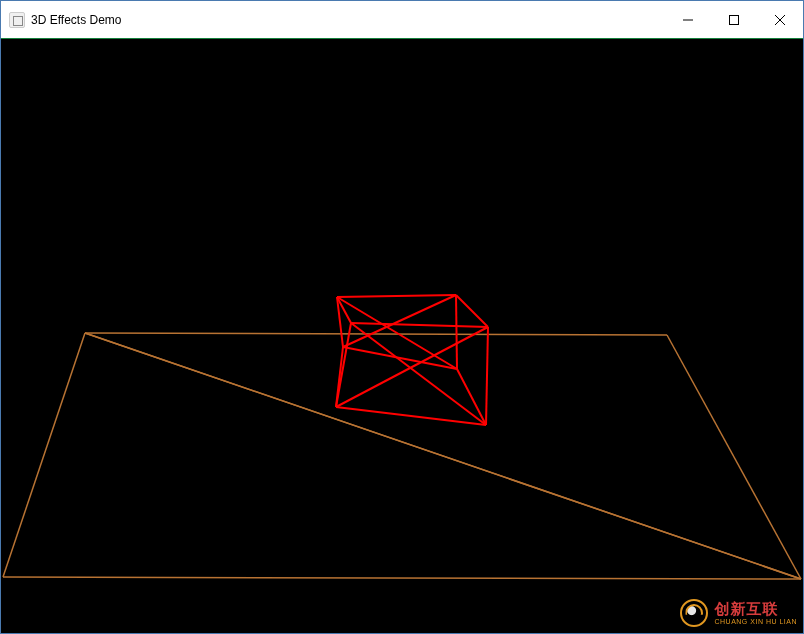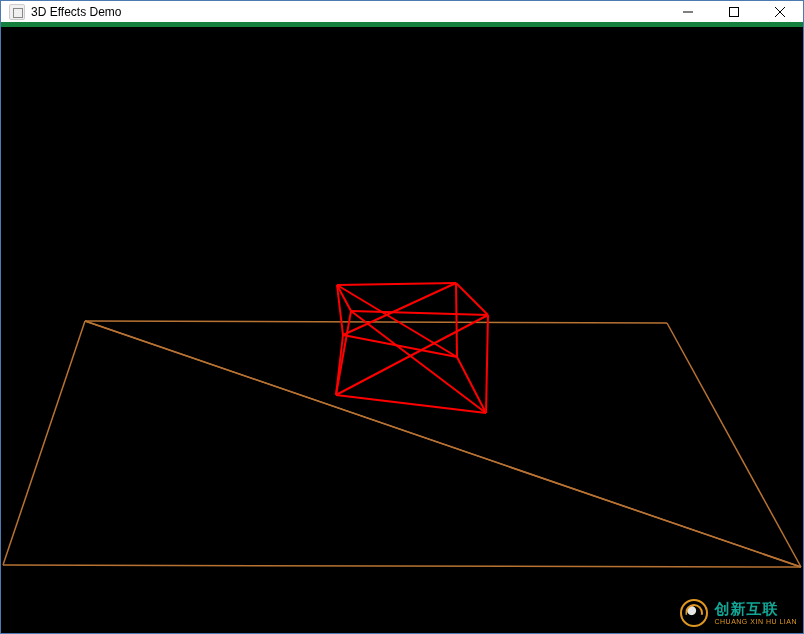--- a/index.html
+++ b/index.html
@@ -14,23 +14,23 @@
     }
     .window {
       width: 804px;
       height: 634px;
       border: 1px solid #4a7ab0;
       background: #fff;
       display: flex;
       flex-direction: column;
     }
     .titlebar {
-      height: 26px;
+      height: 38px;
       background: #ffffff;
-      border-bottom: 5px solid #15803d;
+      border-bottom: 1px solid #15803d;
       display: flex;
       align-items: center;
       padding-left: 8px;
     }
     .titlebar-icon {
       width: 16px;
       height: 16px;
       margin-right: 6px;
       display: inline-block;
       background: #f0f0f0;
@@ -97,21 +97,21 @@
       border:2px solid #f9a825;
       border-radius:50%;
       clip-path: polygon(0 0, 100% 0, 100% 60%, 0 60%);
     }
     .watermark-text {
       display: flex;
       flex-direction: column;
       line-height: 1;
     }
     .watermark-cn {
-      color: #14b8a6;
+      color: #ef4444;
       font-size: 15px;
       font-weight: 600;
       font-family: "Microsoft YaHei", sans-serif;
       letter-spacing: 1px;
     }
     .watermark-en {
       color: #f9a825;
       font-size: 7px;
       letter-spacing: 0.5px;
       margin-top: 2px;

